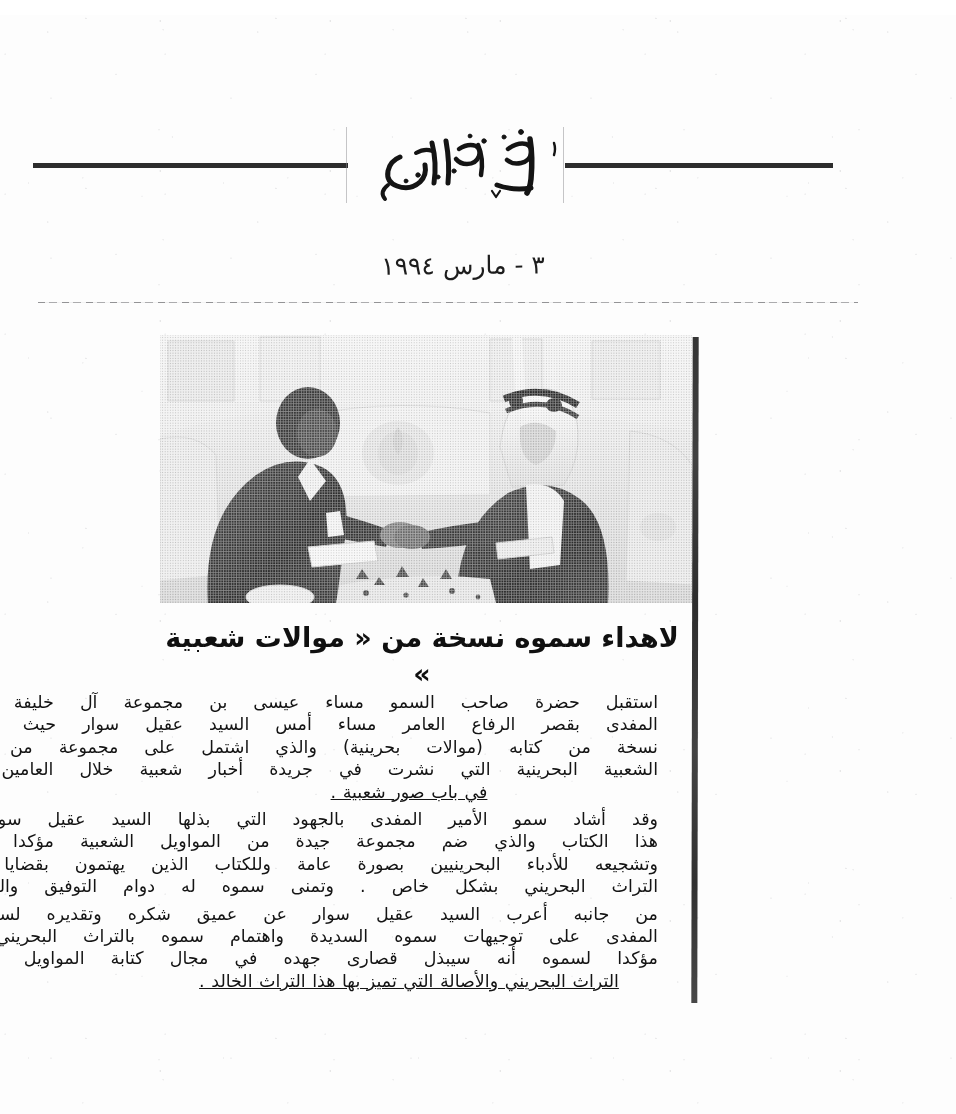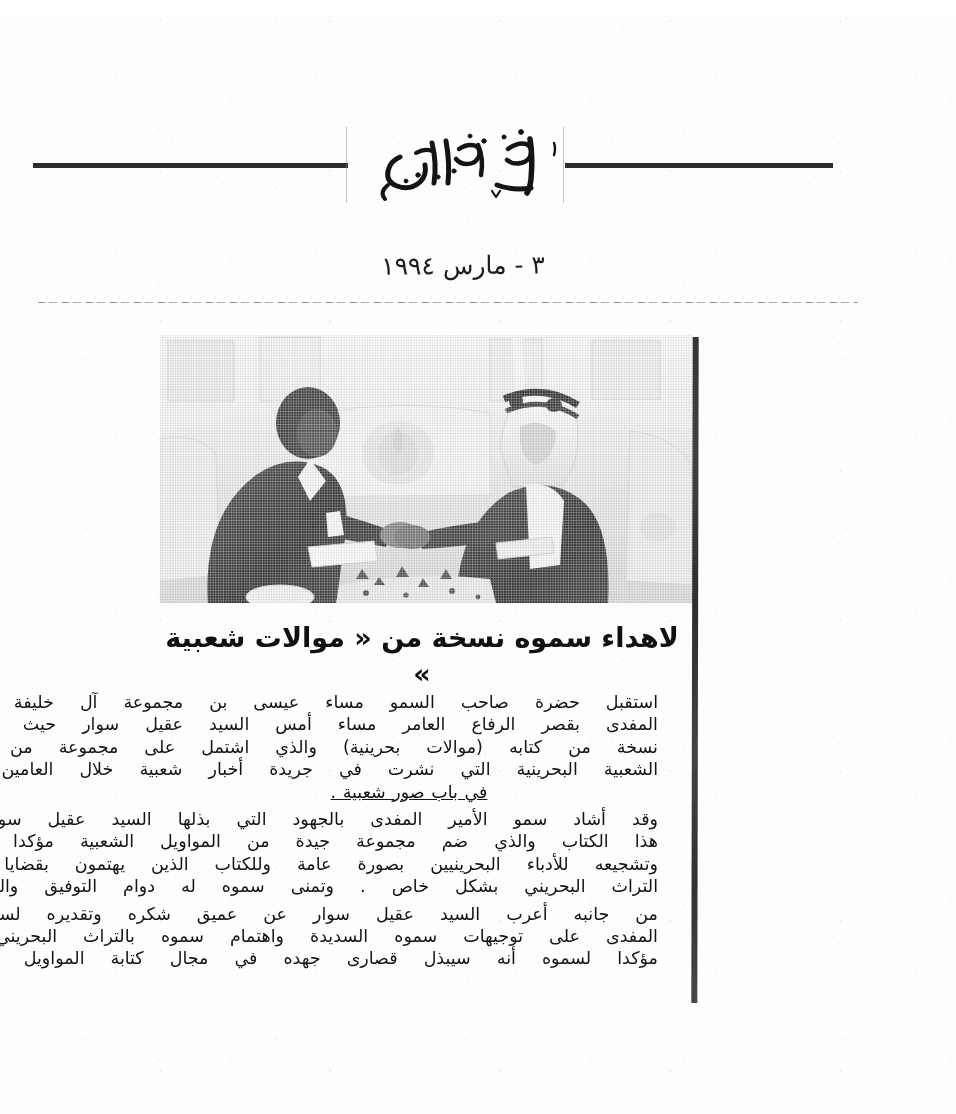--- a/index.html
+++ b/index.html
@@ -499,16 +499,17 @@
           <span>أنه</span>
           <span>سيبذل</span>
           <span>قصارى</span>
           <span>جهده</span>
           <span>في</span>
           <span>مجال</span>
           <span>كتابة</span>
           <span>المواويل</span>
           <span>الشعبية</span>
         </span>
+      <span class="line last">التراث البحريني والأصالة التي تميز بها هذا التراث الخالد .</span>
     </p>
   </div>
 
 </div>
 
 </body></html>

